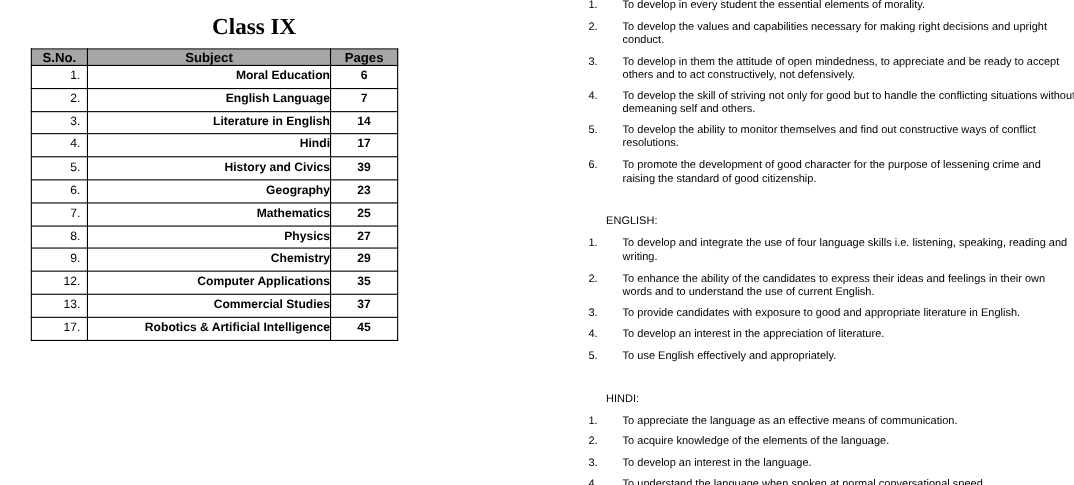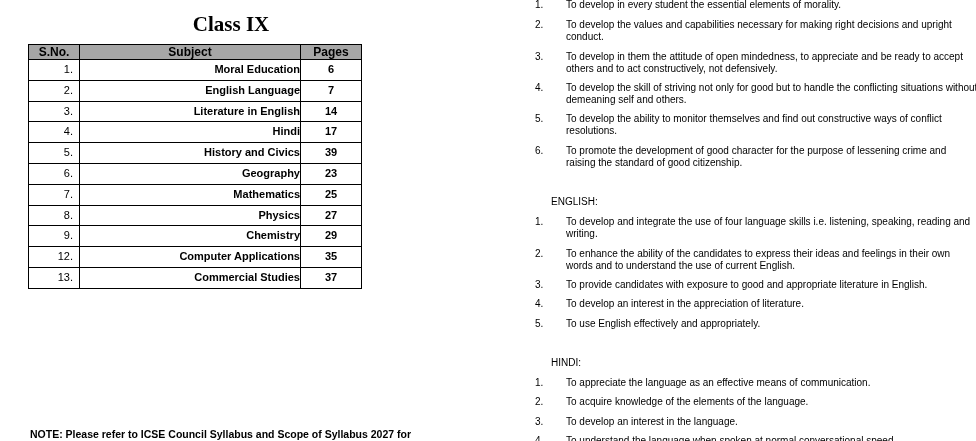--- a/index.html
+++ b/index.html
@@ -84,24 +84,28 @@
       <tr>
           <td class="sno">12.</td>
           <td class="subj">Computer Applications</td>
           <td class="pages">35</td>
         </tr>
       <tr>
           <td class="sno">13.</td>
           <td class="subj">Commercial Studies</td>
           <td class="pages">37</td>
         </tr>
+      <tr>
+          <td class="sno">17.</td>
+          <td class="subj">Robotics &amp; Artificial Intelligence</td>
+          <td class="pages">45</td>
+        </tr>
     </tbody>
   </table>
 
-  <div class="note">NOTE: Please refer to ICSE Council Syllabus and Scope of Syllabus 2027 for</div>
 </div>
 
 <div class="page-right">
 
   <div class="obj-item" style="top:-1px">
       <span class="obj-num">1.</span>
       <span class="obj-text">To develop in every student the essential elements of morality.</span>
     </div>
   <div class="obj-item" style="top:19px">
       <span class="obj-num">2.</span>

